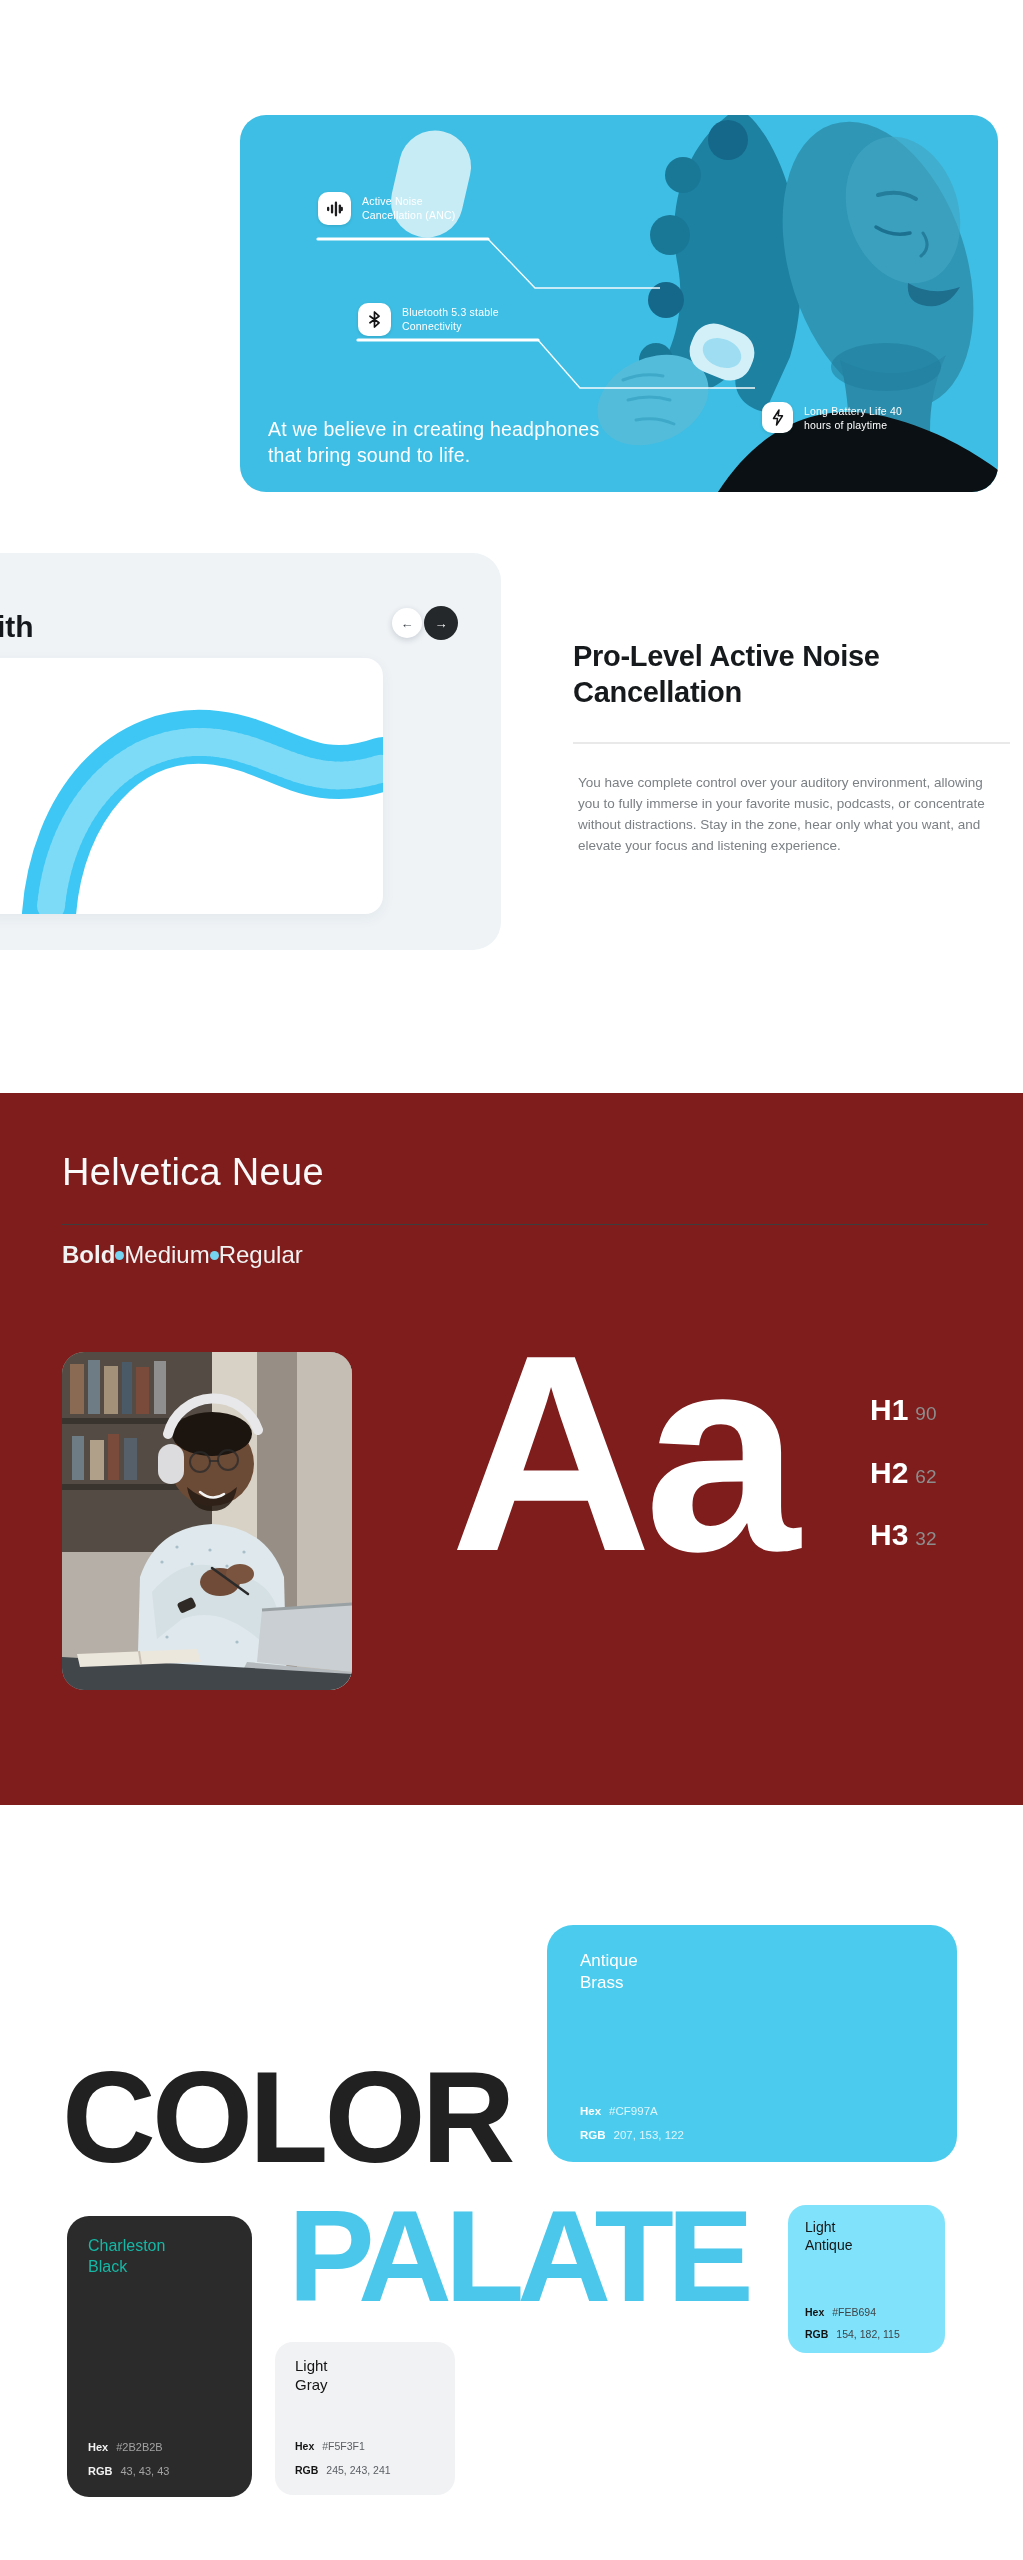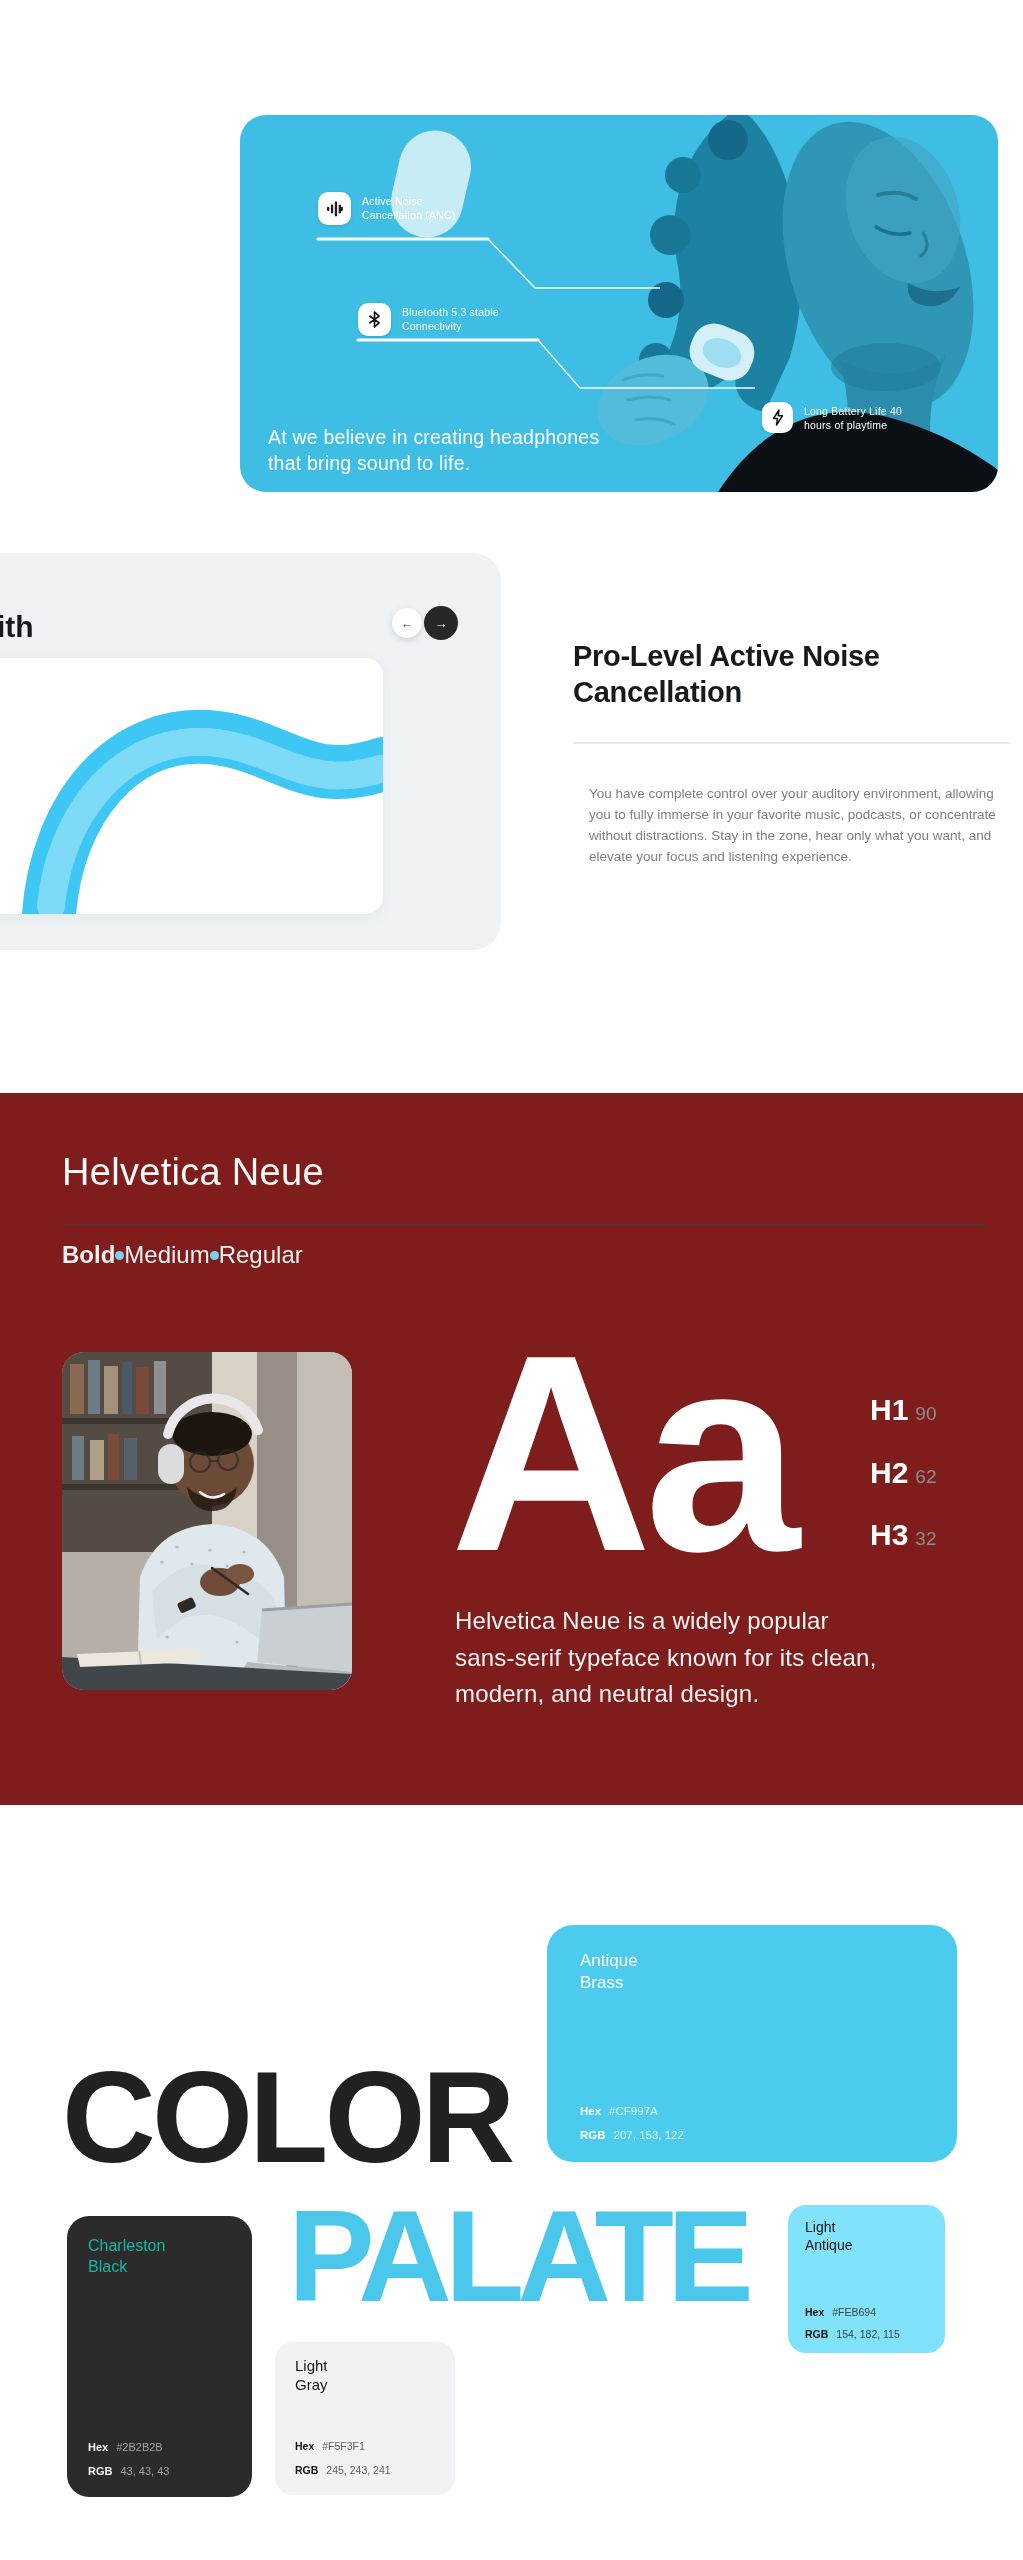--- a/index.html
+++ b/index.html
@@ -15,38 +15,38 @@
   #hero-connectors{position:absolute;left:0;top:0;pointer-events:none;}
   .feat{position:absolute;display:flex;gap:11px;align-items:flex-start;}
   .icon-box{width:33px;height:33px;background:#ffffff;border-radius:10px;flex:0 0 auto;
         display:flex;align-items:center;justify-content:center;box-shadow:0 1px 3px rgba(0,60,80,.18);}
   .icon-box.small{width:31px;height:31px;}
   .feat-label{color:#ffffff;font-size:10.5px;line-height:13.5px;font-weight:500;letter-spacing:.2px;padding-top:3px;}
   #feat-anc{left:78px;top:77px;}
   #feat-bt{left:118px;top:188px;}
   #feat-batt{left:522px;top:287px;}
   #tagline{position:absolute;left:28px;top:301px;color:#ffffff;font-size:19.5px;line-height:26px;
-        font-weight:500;letter-spacing:.2px;margin-top:8px;}
+        font-weight:500;letter-spacing:.2px;}
 
   
   #s2{position:absolute;left:0;top:553px;width:1023px;height:397px;}
   #s2-card{position:absolute;left:-80px;top:0;width:581px;height:397px;background:#EFF3F6;border-radius:28px;}
   #s2-cut{position:absolute;left:-3px;top:57px;font-size:30px;font-weight:700;color:#15191d;}
   .nav-btn{position:absolute;border:none;border-radius:50%;display:flex;align-items:center;
         justify-content:center;cursor:pointer;padding:0;}
   #prev-btn{left:392px;top:55px;width:30px;height:30px;background:#ffffff;color:#3c4247;
         box-shadow:0 2px 6px rgba(20,40,60,.18);font-size:13px;}
   #next-btn{left:424px;top:53px;width:34px;height:34px;background:#25282b;color:#ffffff;font-size:13px;}
   #s2-white{position:absolute;left:59px;top:105px;width:404px;height:256px;background:#ffffff;
         border-radius:18px;overflow:hidden;box-shadow:0 4px 14px rgba(40,70,90,.06);}
   #s2-title{position:absolute;left:573px;top:85px;width:390px;font-size:29px;line-height:36px;
         font-weight:700;color:#171a1c;letter-spacing:-.3px;margin:0;}
   #s2-divider{position:absolute;left:573px;top:189px;width:437px;height:2px;background:#e9e9e9;}
   #s2-body{position:absolute;left:573px;top:214px;width:408px;font-size:13.5px;line-height:21px;
-        color:#7b8085;margin:16px;}
+        color:#7b8085;margin:5px;}
 
   
   #typo{position:absolute;left:0;top:1093px;width:1023px;height:712px;background:#7f1d1d;}
   #typo-title{position:absolute;left:62px;top:58px;margin:0;font-size:38px;font-weight:500;color:#fafafa;letter-spacing:.3px;}
   #typo-divider{position:absolute;left:62px;top:131px;width:926px;height:1px;background:#3d3d3d;}
   #weights{position:absolute;left:62px;top:148px;display:flex;align-items:center;color:#f2f2f2;font-size:24px;}
   .w-bold{font-weight:700;} .w-med{font-weight:500;} .w-reg{font-weight:400;}
   .dot{width:9px;height:9px;border-radius:50%;background:#74d4f2;}
   #typo-photo{position:absolute;left:62px;top:259px;width:290px;height:338px;border-radius:22px;overflow:hidden;}
   #specimen{position:absolute;left:450px;top:220px;font-size:280px;line-height:1;font-weight:700;
@@ -269,25 +269,20 @@
     </div>
     <div class="scale-row" style="top:363px;">
       <span class="scale-label">H2</span>
       <span class="scale-size">62</span>
     </div>
     <div class="scale-row" style="top:425px;">
       <span class="scale-label">H3</span>
       <span class="scale-size">32</span>
     </div>
 
-    <div id="typo-desc">
-      <div>Helvetica Neue is a widely popular</div>
-      <div>sans-serif typeface known for its clean,</div>
-      <div>modern, and neutral design.</div>
-    </div>
   </section>
 
   <h2 class="big-word" id="word-color">COLOR</h2>
   <h2 class="big-word" id="word-palate">PALATE</h2>
 
   <div class="swatch" id="sw-brass">
     <div class="sw-name">
       <div>Antique</div>
       <div>Brass</div>
     </div>

